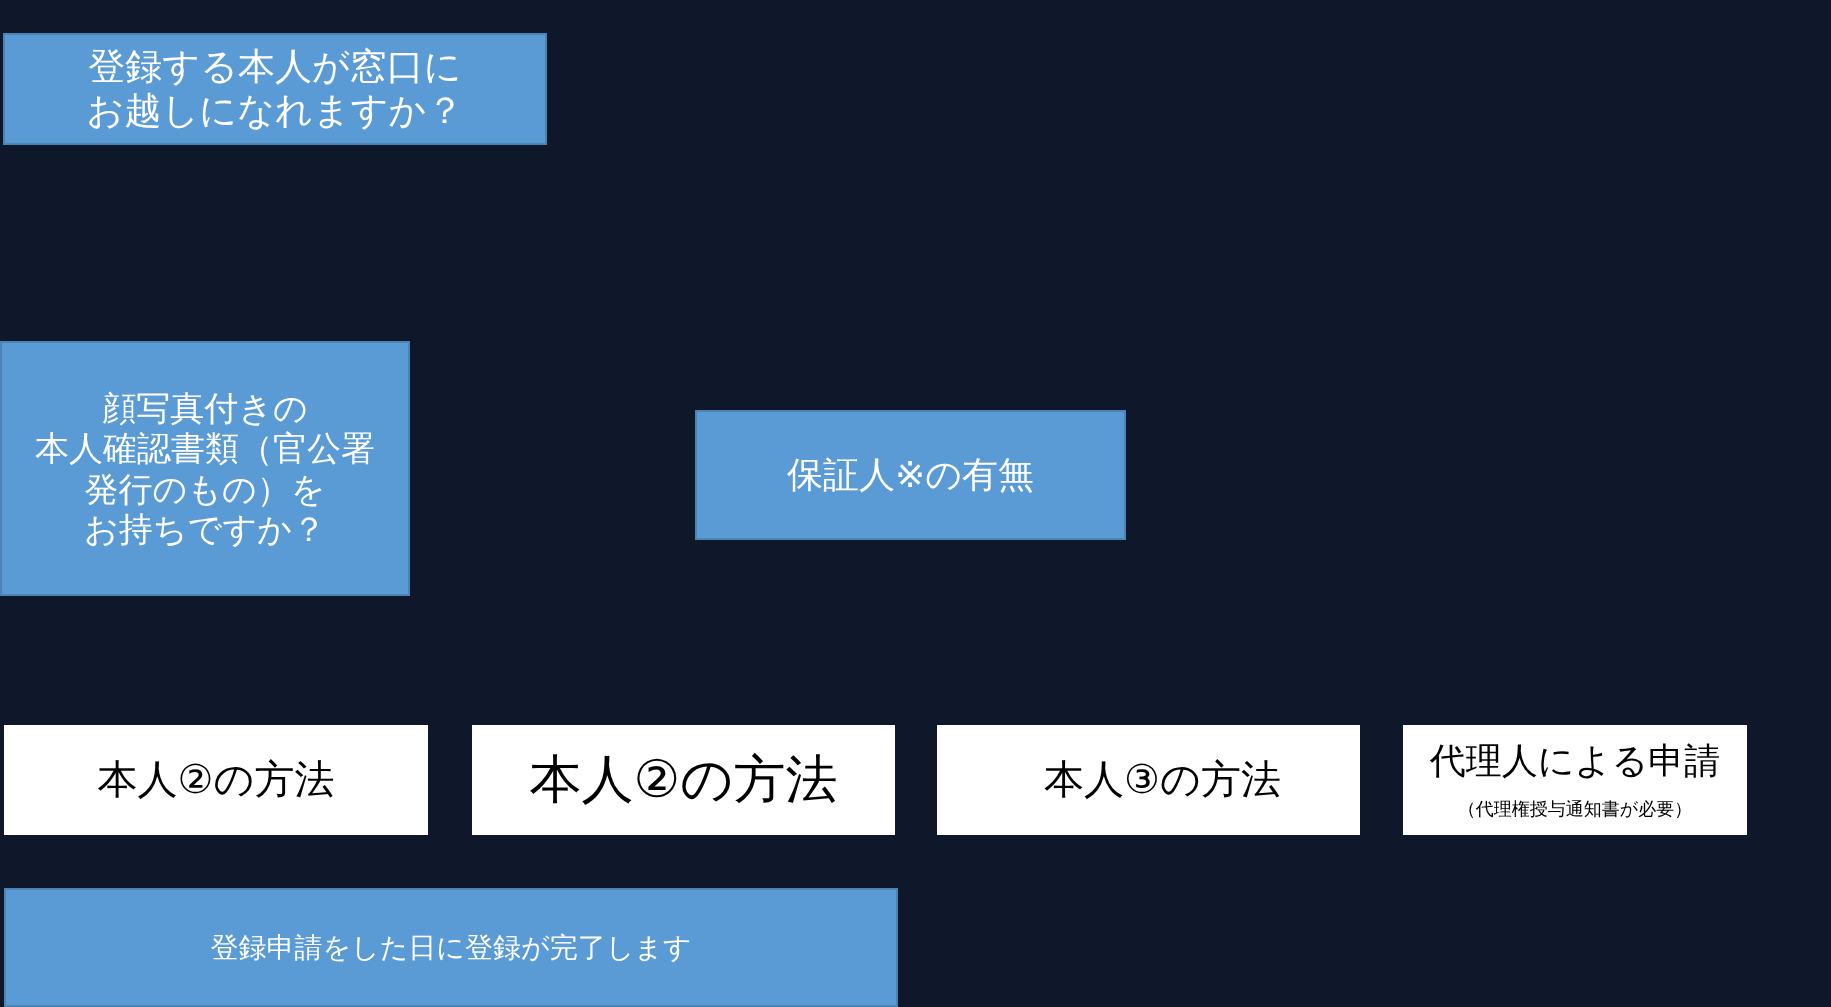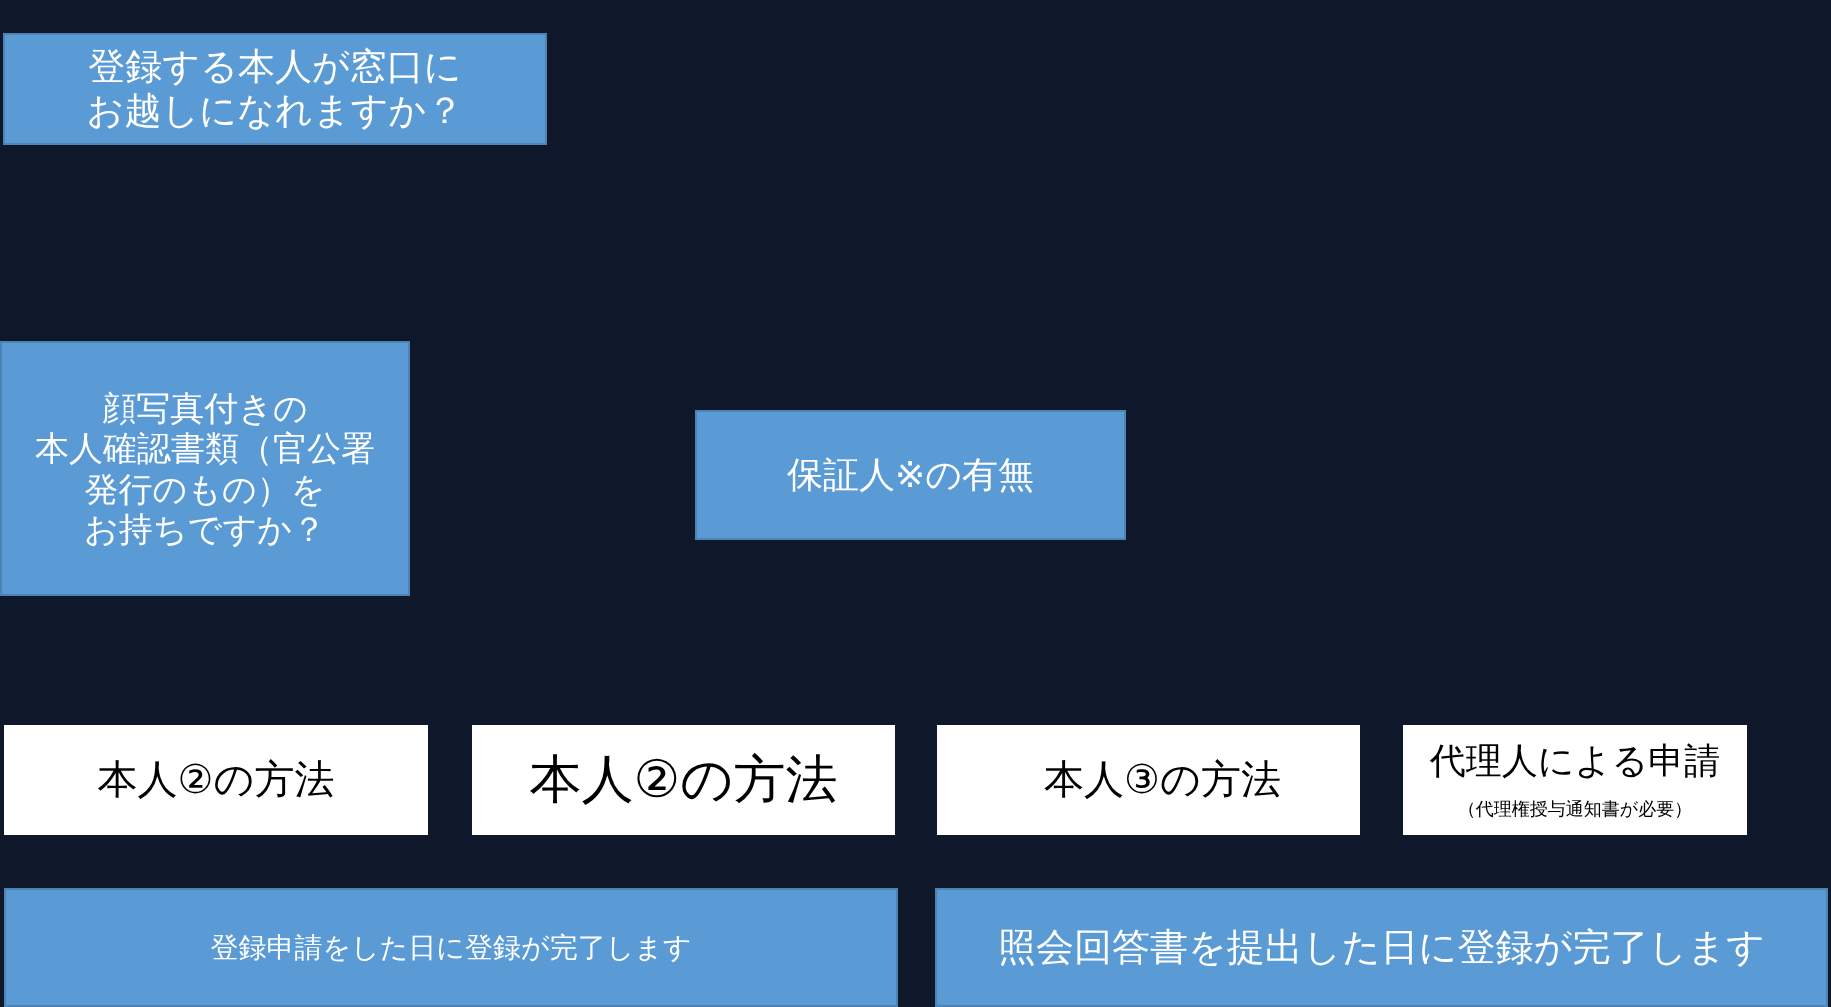--- a/index.html
+++ b/index.html
@@ -97,17 +97,14 @@
     <span class="txt">
       <span>代理人による申請</span>
       <span class="sub">（代理権授与通知書が必要）</span>
     </span>
   </div>
 
   <div class="node node-blue r1">
     <span class="txt">登録申請をした日に登録が完了します</span>
   </div>
 
-  <div class="node node-blue r2">
-    <span class="txt">照会回答書を提出した日に登録が完了します</span>
-  </div>
 
 </div>
 
 </body></html>

